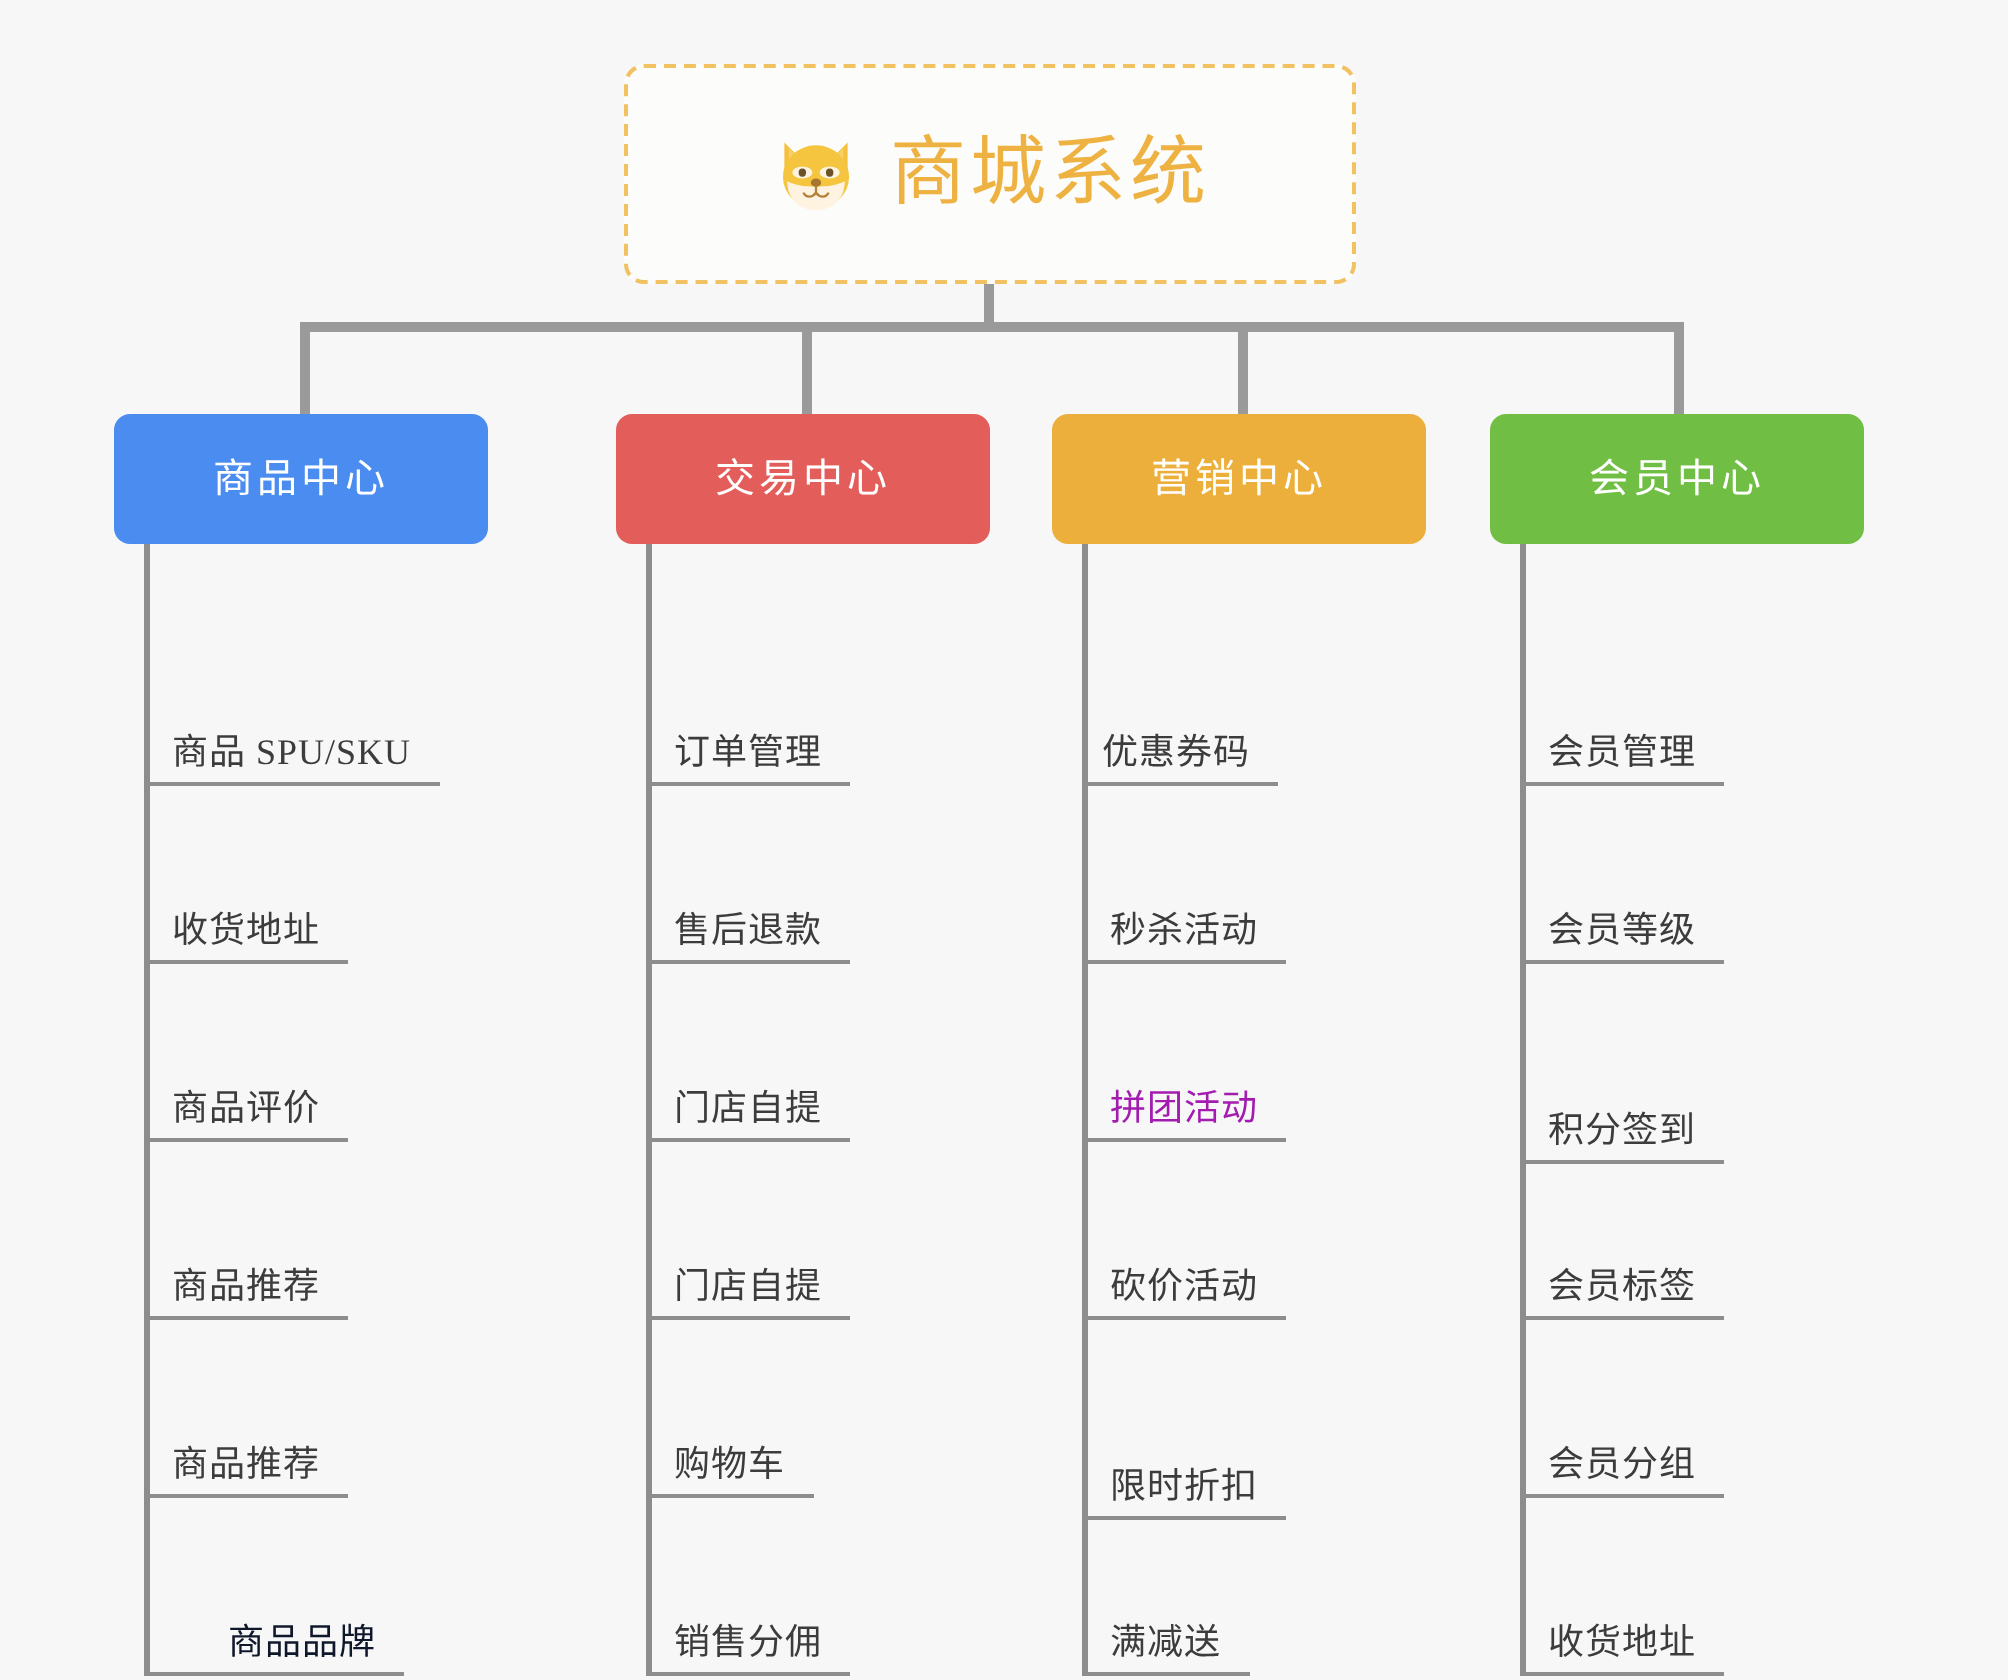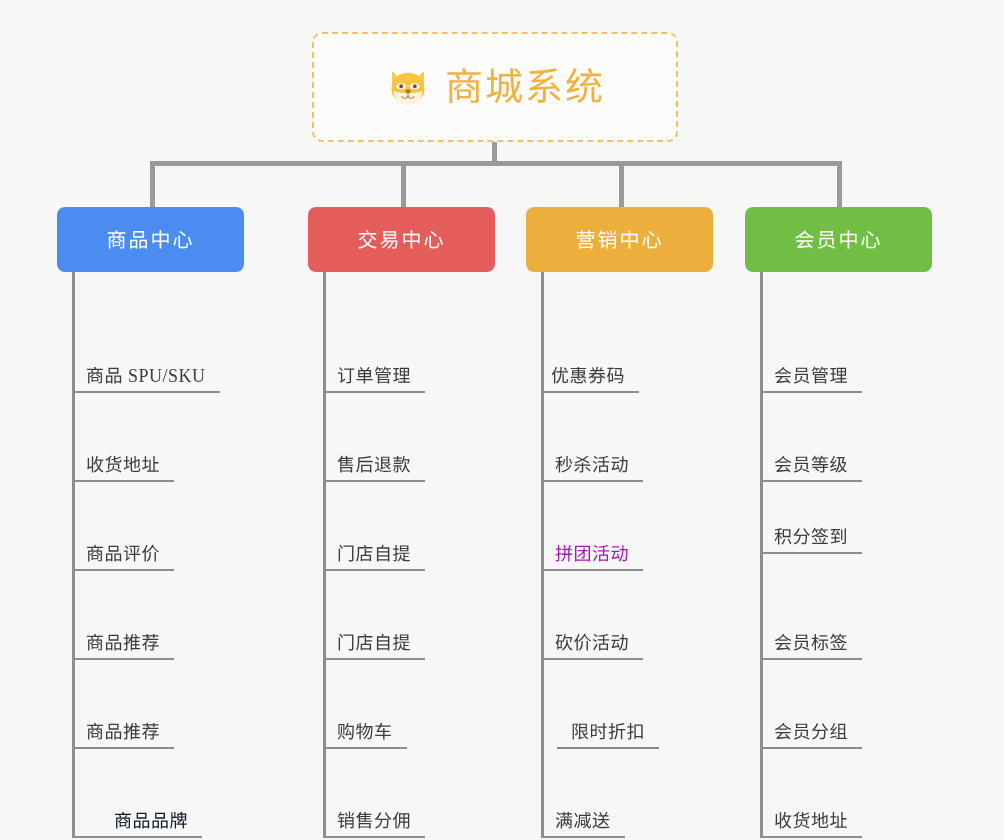--- a/index.html
+++ b/index.html
@@ -212,40 +212,40 @@
       </div>
     <div class="leaf" style="top: 186px; border-bottom-color: rgb(141, 141, 141);">
         <span class="leaf-label" style="color: rgb(60, 60, 60);">秒杀活动</span>
       </div>
     <div class="leaf" style="top: 275px; border-bottom-color: rgb(141, 141, 141);">
         <span class="leaf-label" style="color: #a21caf; margin-top: 44px;">拼团活动</span>
       </div>
     <div class="leaf" style="top: 364px; border-bottom-color: rgb(141, 141, 141);">
         <span class="leaf-label" style="color: rgb(60, 60, 60);">砍价活动</span>
       </div>
-    <div class="leaf" style="top: 453px; border-bottom-color: rgb(141, 141, 141); margin-left: 16px;">
+    <div class="leaf" style="top: 464px; border-bottom-color: rgb(141, 141, 141);">
         <span class="leaf-label" style="color: rgb(60, 60, 60);">限时折扣</span>
       </div>
     <div class="leaf" style="top: 542px; border-bottom-color: rgb(141, 141, 141);">
         <span class="leaf-label" style="color: rgb(60, 60, 60);">满减送</span>
       </div>
   </div>
 
   <div class="column" style="left:745px;">
     <div class="cat-box" style="background: rgb(112, 191, 68);">
       <span class="cat-label">会员中心</span>
     </div>
     <div class="trunk" style="height: 566px; background: rgb(141, 141, 141);"></div>
     <div class="leaf" style="top: 97px; border-bottom-color: rgb(141, 141, 141);">
         <span class="leaf-label" style="color: rgb(60, 60, 60);">会员管理</span>
       </div>
     <div class="leaf" style="top: 186px; border-bottom-color: rgb(141, 141, 141);">
         <span class="leaf-label" style="color: rgb(60, 60, 60);">会员等级</span>
       </div>
-    <div class="leaf" style="top: 258px; border-bottom-color: rgb(141, 141, 141); justify-content: center;">
+    <div class="leaf" style="top: 286px; border-bottom-color: rgb(141, 141, 141); justify-content: center;">
         <span class="leaf-label" style="color: rgb(60, 60, 60);">积分签到</span>
       </div>
     <div class="leaf" style="top: 364px; border-bottom-color: rgb(141, 141, 141);">
         <span class="leaf-label" style="color: rgb(60, 60, 60);">会员标签</span>
       </div>
     <div class="leaf" style="top: 453px; border-bottom-color: rgb(141, 141, 141);">
         <span class="leaf-label" style="color: rgb(60, 60, 60);">会员分组</span>
       </div>
     <div class="leaf" style="top: 542px; border-bottom-color: rgb(141, 141, 141);">
         <span class="leaf-label" style="color: rgb(60, 60, 60);">收货地址</span>

